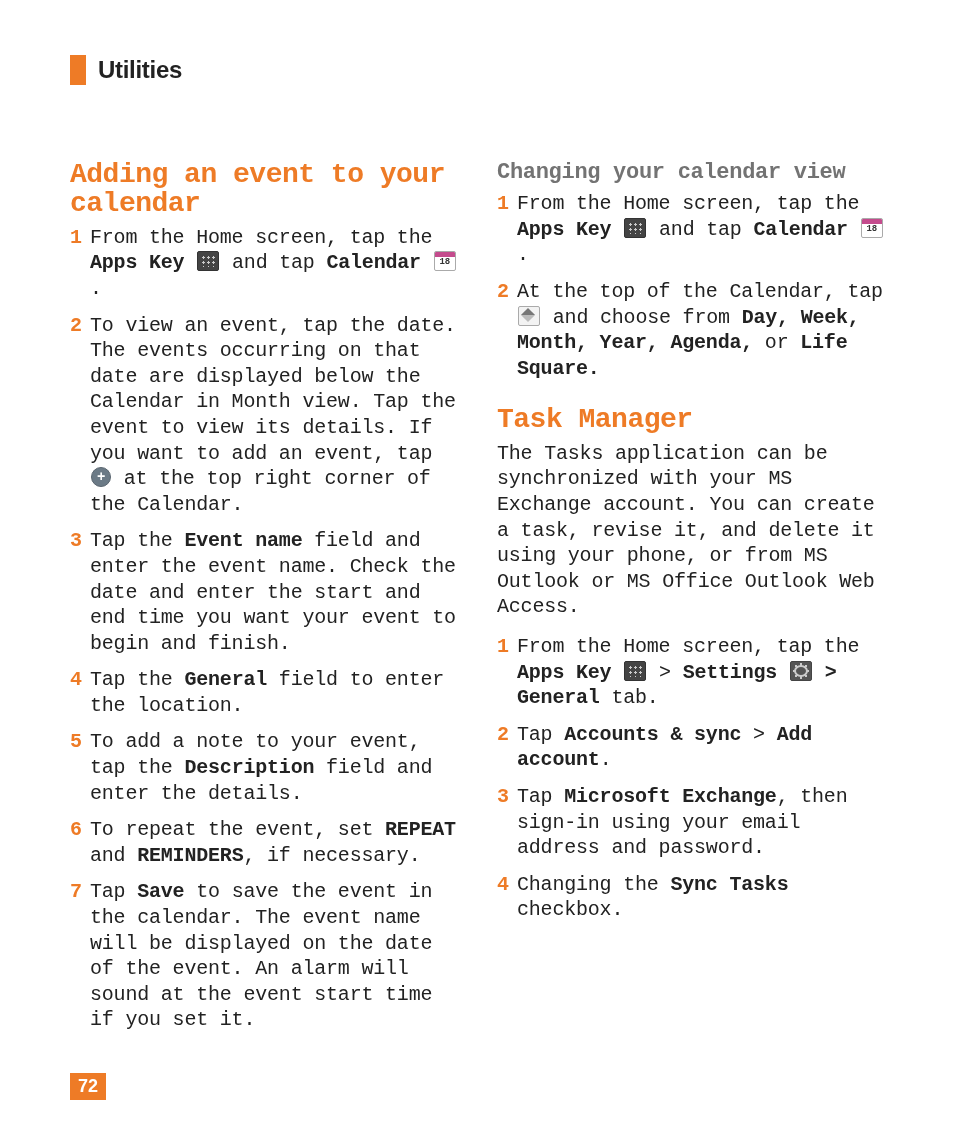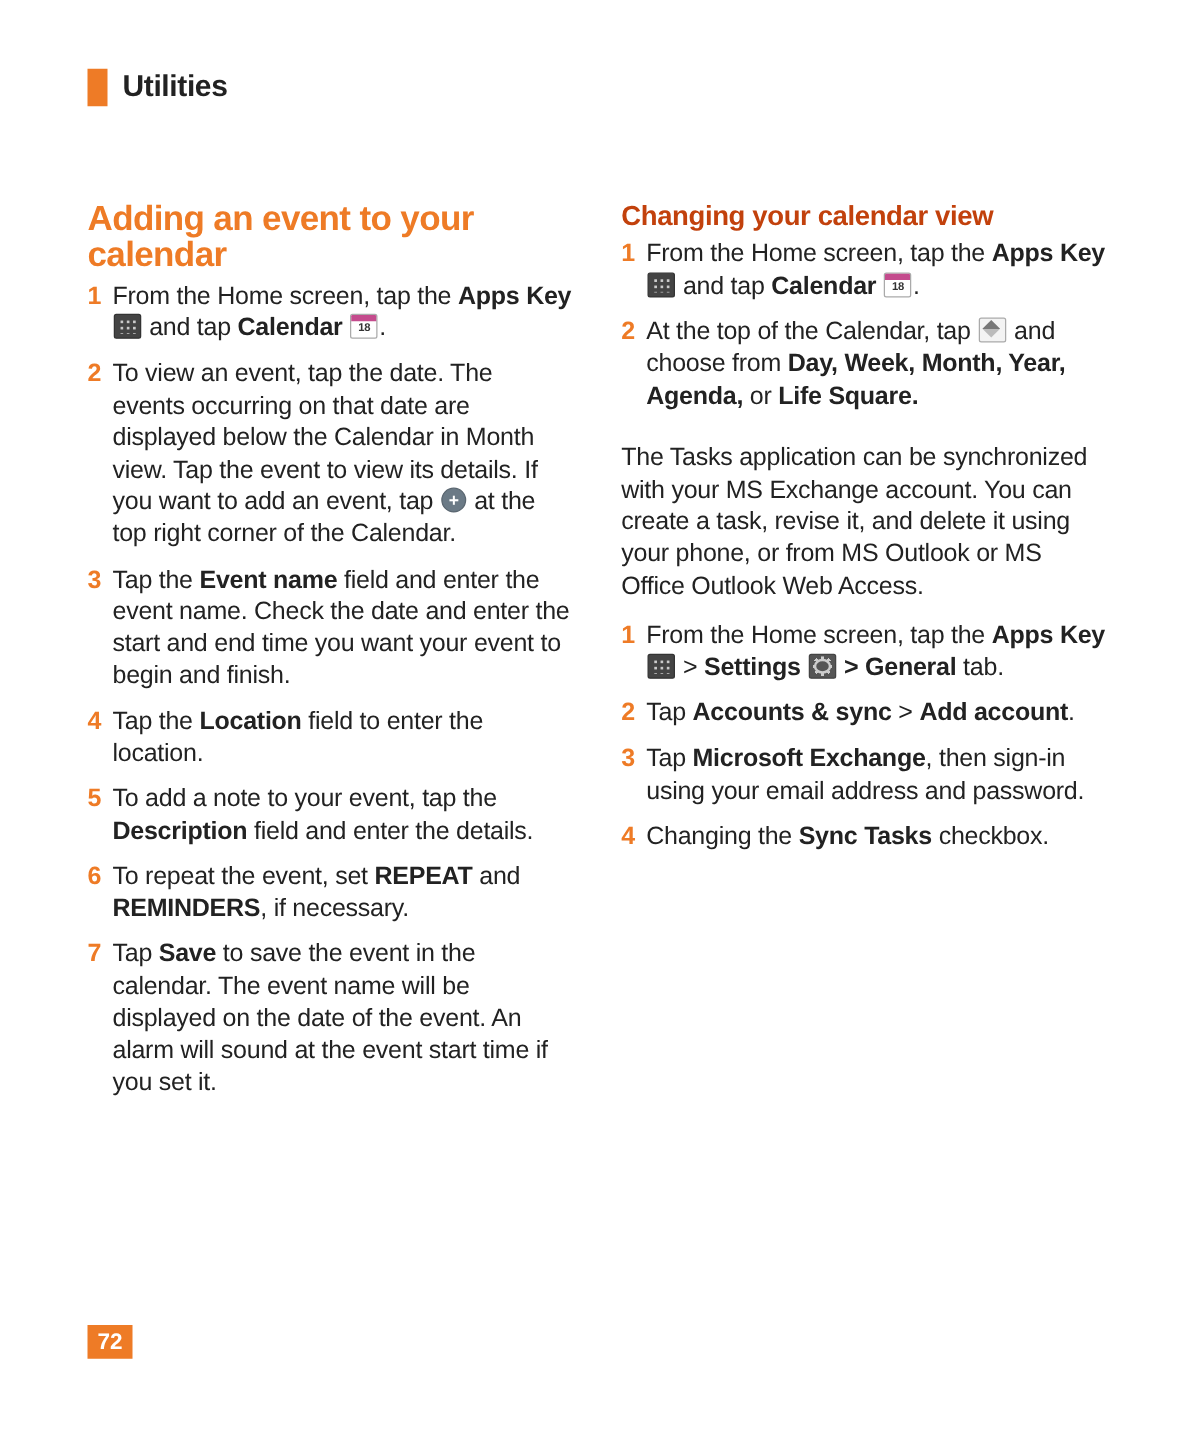--- a/index.html
+++ b/index.html
@@ -36,32 +36,33 @@
     font-stretch: condensed;
     letter-spacing: -0.3px;
   }
   .columns {
     display: flex;
     gap: 40px;
   }
   .col {
     flex: 1;
     min-width: 0;
+    font-family: Liberation Mono, monospace;
   }
   h2.accent {
     color: #ee7b26;
     font-size: 28px;
     font-weight: bold;
     margin: 0 0 6px 0;
     line-height: 1.05;
     letter-spacing: -0.5px;
     font-stretch: condensed;
   }
   h3.sub {
-    color: #c2410c;
+    color: #737373;
     font-size: 22px;
     font-weight: bold;
     margin: 0 0 6px 0;
     line-height: 1.15;
     letter-spacing: -0.3px;
     font-stretch: condensed;
   }
   ol.steps {
     list-style: none;
     margin: 0 0 16px 0;
@@ -178,21 +179,21 @@
     position: absolute;
     inset: 1px;
     background:
       conic-gradient(#ccc 0 10deg, transparent 10deg 35deg, #ccc 35deg 55deg, transparent 55deg 80deg, #ccc 80deg 100deg, transparent 100deg 125deg, #ccc 125deg 145deg, transparent 145deg 170deg, #ccc 170deg 190deg, transparent 190deg 215deg, #ccc 215deg 235deg, transparent 235deg 260deg, #ccc 260deg 280deg, transparent 280deg 305deg, #ccc 305deg 325deg, transparent 325deg 350deg, #ccc 350deg 360deg);
     -webkit-mask: radial-gradient(circle, transparent 5px, #000 5px 8px, transparent 8px);
     mask: radial-gradient(circle, transparent 5px, #000 5px 8px, transparent 8px);
   }
   .page-num {
     position: absolute;
     left: 70px;
-    bottom: 58px;
+    bottom: 45px;
     background: #ee7b26;
     color: #fff;
     font-weight: bold;
     font-size: 18px;
     padding: 3px 8px;
   }
   .section-gap { height: 8px; }
 </style>
 </head>
 <body>
@@ -216,21 +217,21 @@
           <span class="icon apps"></span><span> and tap </span><span class="b">Calendar</span>
           <span class="icon calendar"></span><span>.</span>
         </li>
         <li>
           <span>To view an event, tap the date. The events occurring on that date are displayed below the Calendar in Month view. Tap the event to view its details. If you want to add an event, tap </span><span class="icon plus"></span><span> at the top right corner of the Calendar.</span>
         </li>
         <li>
           <span>Tap the </span><span class="b">Event name</span><span> field and enter the event name. Check the date and enter the start and end time you want your event to begin and finish.</span>
         </li>
         <li>
-          <span>Tap the </span><span class="b">Location</span><span> field to enter the location.</span>
+          <span>Tap the </span><span class="b">General</span><span> field to enter the location.</span>
         </li>
         <li>
           <span>To add a note to your event, tap the </span><span class="b">Description</span><span> field and enter the details.</span>
         </li>
         <li>
           <span>To repeat the event, set </span><span class="b">REPEAT</span><span> and </span><span class="b">REMINDERS</span><span>, if necessary.</span>
         </li>
         <li>
           <span>Tap </span><span class="b">Save</span><span> to save the event in the calendar. The event name will be displayed on the date of the event. An alarm will sound at the event start time if you set it.</span>
         </li>
@@ -247,20 +248,21 @@
           <span>From the Home screen, tap the </span><span class="b">Apps Key</span>
           <span class="icon apps"></span><span> and tap </span><span class="b">Calendar</span>
           <span class="icon calendar"></span><span>.</span>
         </li>
         <li>
           <span>At the top of the Calendar, tap </span><span class="icon edit"></span><span> and choose from </span><span class="b">Day, Week, Month, Year, Agenda,</span><span> or </span><span class="b">Life Square.</span>
         </li>
       </ol>
 
       <div class="section-gap"></div>
+      <h2 class="accent">Task Manager</h2>
 
       <p class="body">The Tasks application can be synchronized with your MS Exchange account. You can create a task, revise it, and delete it using your phone, or from MS Outlook or MS Office Outlook Web Access.</p>
 
 
       <ol class="steps">
         <li>
           <span>From the Home screen, tap the </span><span class="b">Apps Key</span>
           <span class="icon apps"></span><span> &gt; </span><span class="b">Settings</span>
           <span class="icon settings"></span><span class="b"> &gt; General</span><span> tab.</span>
         </li>

